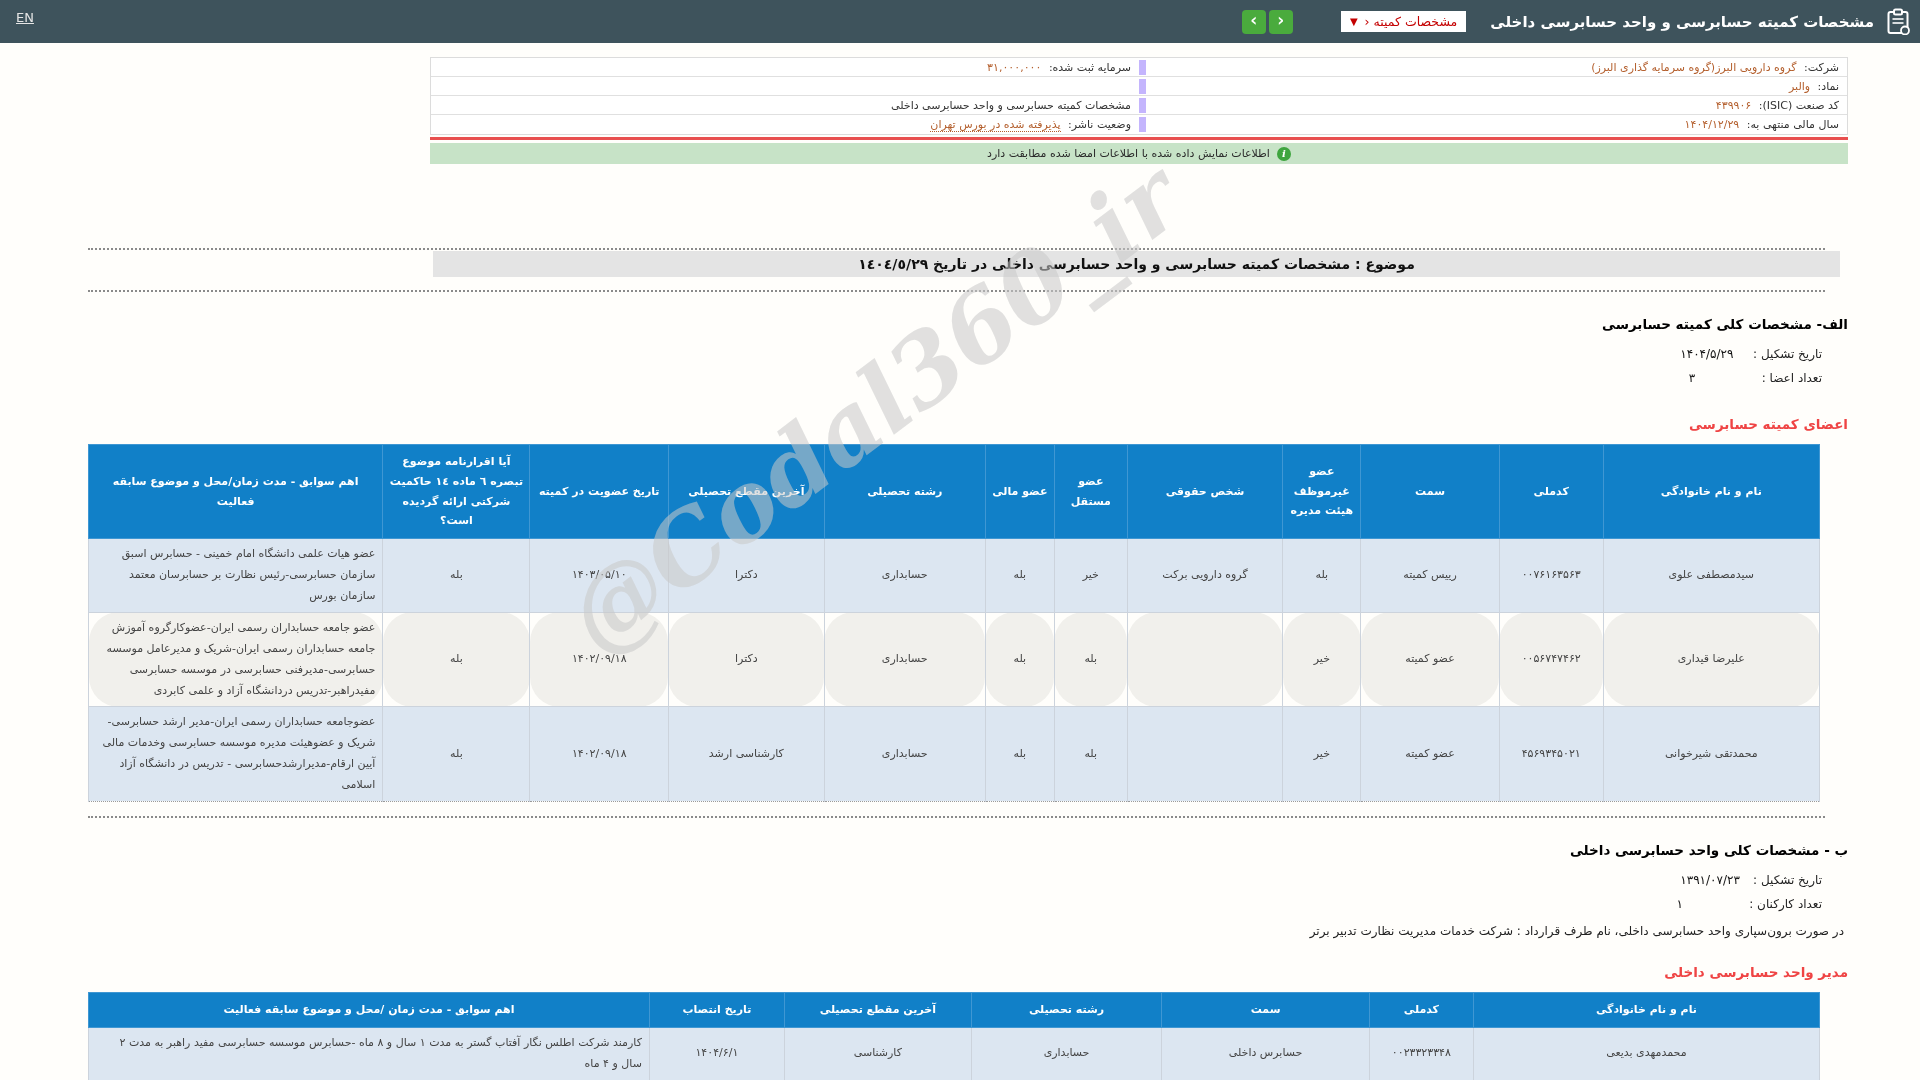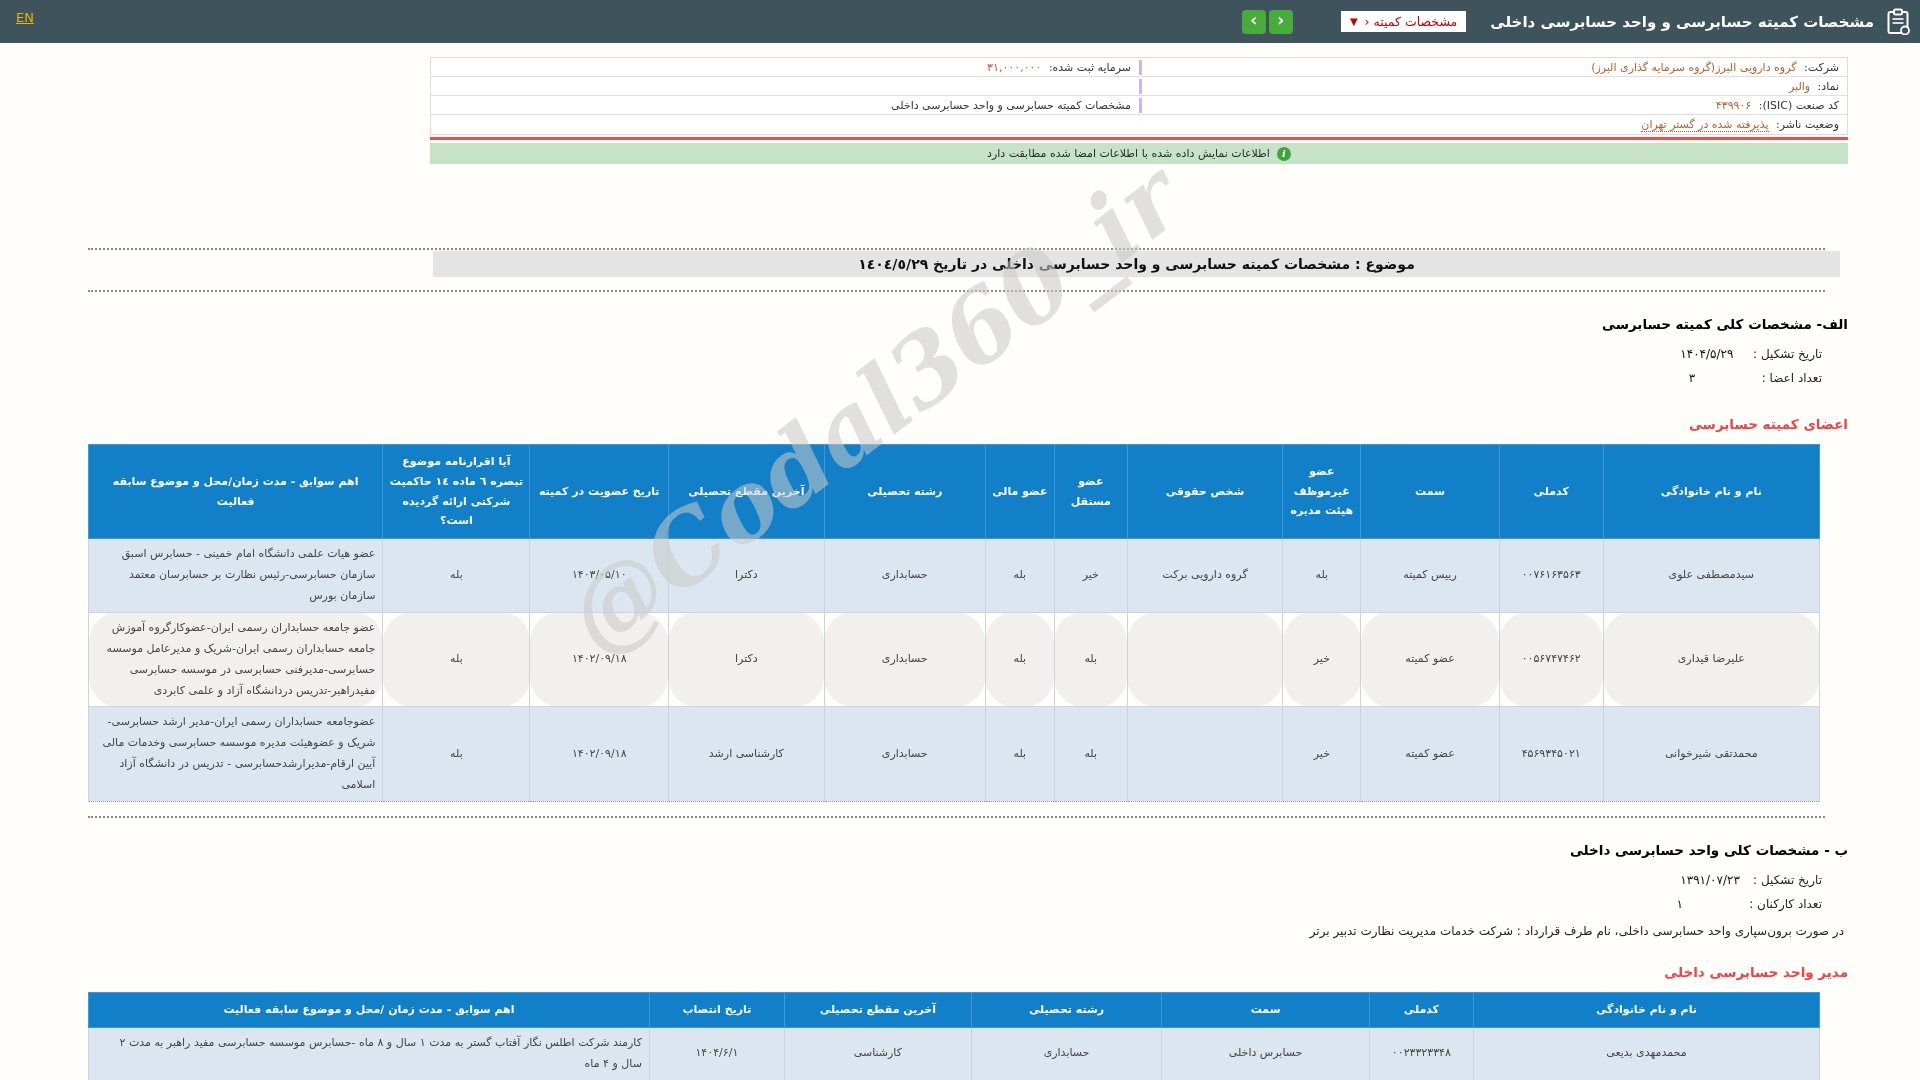--- a/index.html
+++ b/index.html
@@ -3,41 +3,41 @@
 <meta charset="utf-8">
 <style>
   * { box-sizing: border-box; }
   html,body { margin:0; padding:0; }
   body {
     width:1920px; height:1080px; position:relative; overflow:hidden;
     background:#fffefb; font-family:"DejaVu Sans", sans-serif; direction:rtl;
   }
   
   .topbar { position:relative; height:43px; background:#3e535c; }
-  .en-link { position:absolute; left:16px; top:10px; color:#eab308; font-size:13px;
+  .en-link { position:absolute; left:16px; top:10px; color:#e5e5e5; font-size:13px;
              text-decoration:underline; direction:ltr; cursor:pointer; }
   .topbar-inner { position:absolute; right:10px; top:0; height:43px;
                   display:flex; align-items:center; gap:12px; }
   .clip-icon { width:24px; height:27px; display:block; }
   .topbar-title { color:#fff; font-size:15px; font-weight:600; white-space:nowrap; }
   .committee-dd { background:#fff; color:#c40000; font-size:12.5px; padding:3px 9px;
                   display:flex; align-items:center; gap:7px; cursor:pointer;
                   margin-right:12px; white-space:nowrap; }
   .committee-dd .caret { font-size:10px; color:#c40000; font-weight:bold; }
   .nav-btns { display:flex; gap:3px; margin-right:36px; direction:ltr; }
   .nav-btn { width:24px; height:24px; background:#4aab3d; border-radius:4px; color:#fff;
              font-size:17px; font-weight:bold; display:flex; align-items:center;
              justify-content:center; cursor:pointer; line-height:1; padding-bottom:2px; }
   
   .info-table { width:1418px; margin:14px 72px 0 0; border:1px solid #dcdcdc; background:#fff; }
   .info-row { display:flex; border-bottom:1px solid #e0e0e0; min-height:19px; align-items:center; }
   .info-row:last-child { border-bottom:none; }
   .info-cell { width:50%; padding:1px 8px; font-size:11px; color:#333; text-align:right;
                white-space:nowrap; overflow:hidden; }
-  .info-cell.right { border-left:3px solid #c4b5fd; }
+  .info-cell.right { border-left:7px solid #c4b5fd; }
   .info-val { color:#b45f2d; margin-right:4px; }
   .info-val.link { border-bottom:1px dotted #b45f2d; cursor:pointer; }
   .red-line { width:1418px; margin:2px 72px 0 0; height:3px; background:#e84f4f; }
   .notice-bar { width:1418px; margin:3px 72px 0 0; background:#c7e3c7; height:21px;
                 display:flex; align-items:center; justify-content:center; gap:7px;
                 font-size:11px; color:#2b2b2b; }
   .info-icon { width:14px; height:14px; border-radius:50%; background:#3ea53e; color:#fff;
                font-size:10px; font-weight:bold; font-style:italic; display:flex;
                align-items:center; justify-content:center; font-family:"DejaVu Serif", serif; }
   
@@ -116,23 +116,27 @@
   <div class="info-row">
     <div class="info-cell right">
       <span>کد صنعت (ISIC):</span>
       <span class="info-val">۴۳۹۹۰۶</span>
     </div>
     <div class="info-cell">
       <span>مشخصات کمیته حسابرسی و واحد حسابرسی داخلی</span>
     </div>
   </div>
   <div class="info-row">
+    <div class="info-cell right">
+      <span>سال مالی منتهی به:</span>
+      <span class="info-val">۱۴۰۴/۱۲/۲۹</span>
+    </div>
     <div class="info-cell">
       <span>وضعیت ناشر:</span>
-      <span class="info-val link">پذیرفته شده در گستر تهران</span>
+      <span class="info-val link">پذیرفته شده در بورس تهران</span>
     </div>
   </div>
 </div>
 
 <div class="red-line"></div>
 
 <div class="notice-bar">
   <span class="info-icon">i</span>
   <span>اطلاعات نمایش داده شده با اطلاعات امضا شده مطابقت دارد</span>
 </div>

